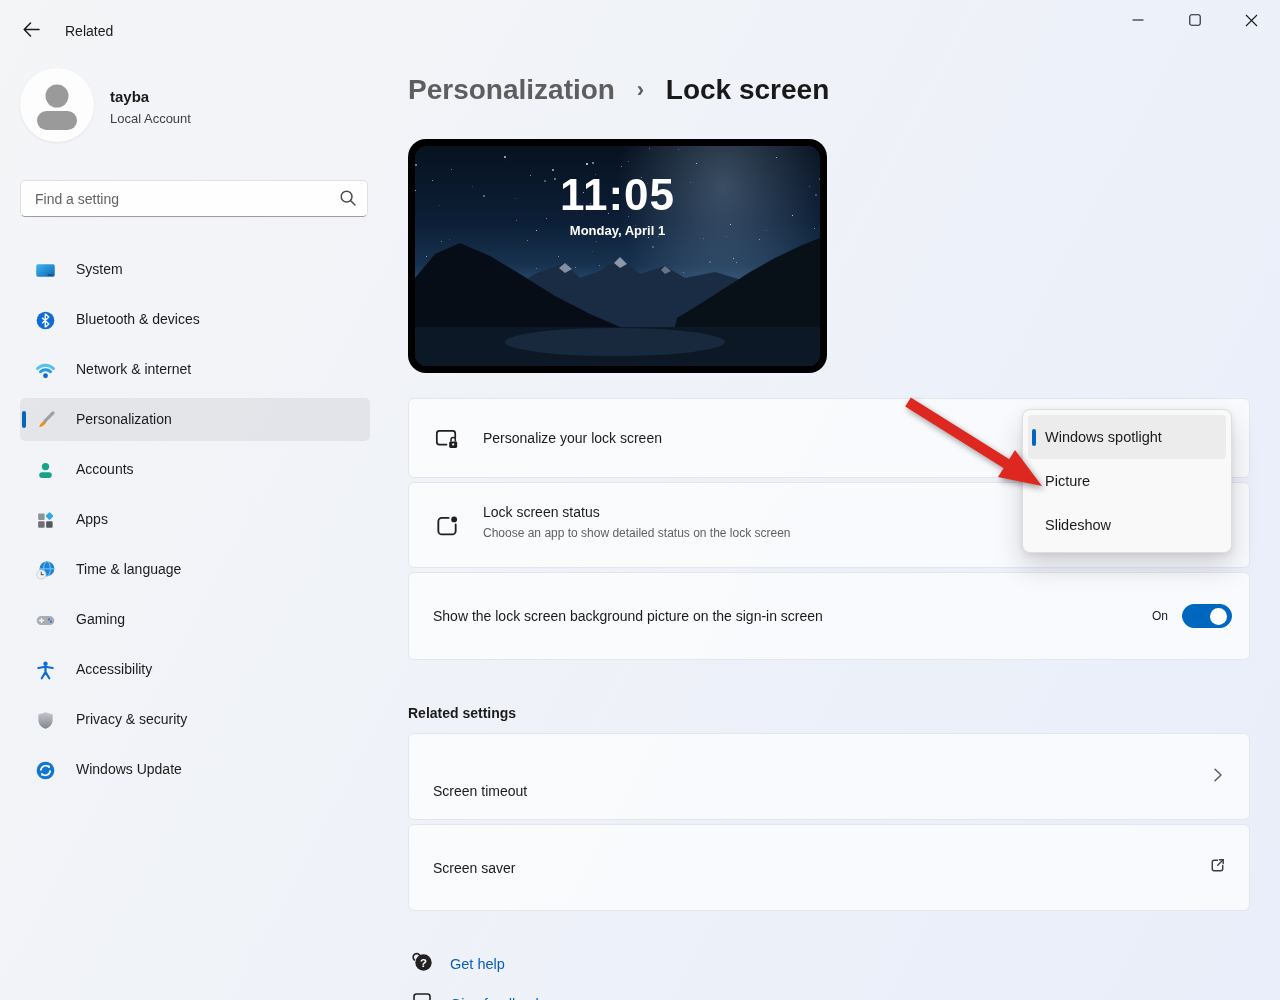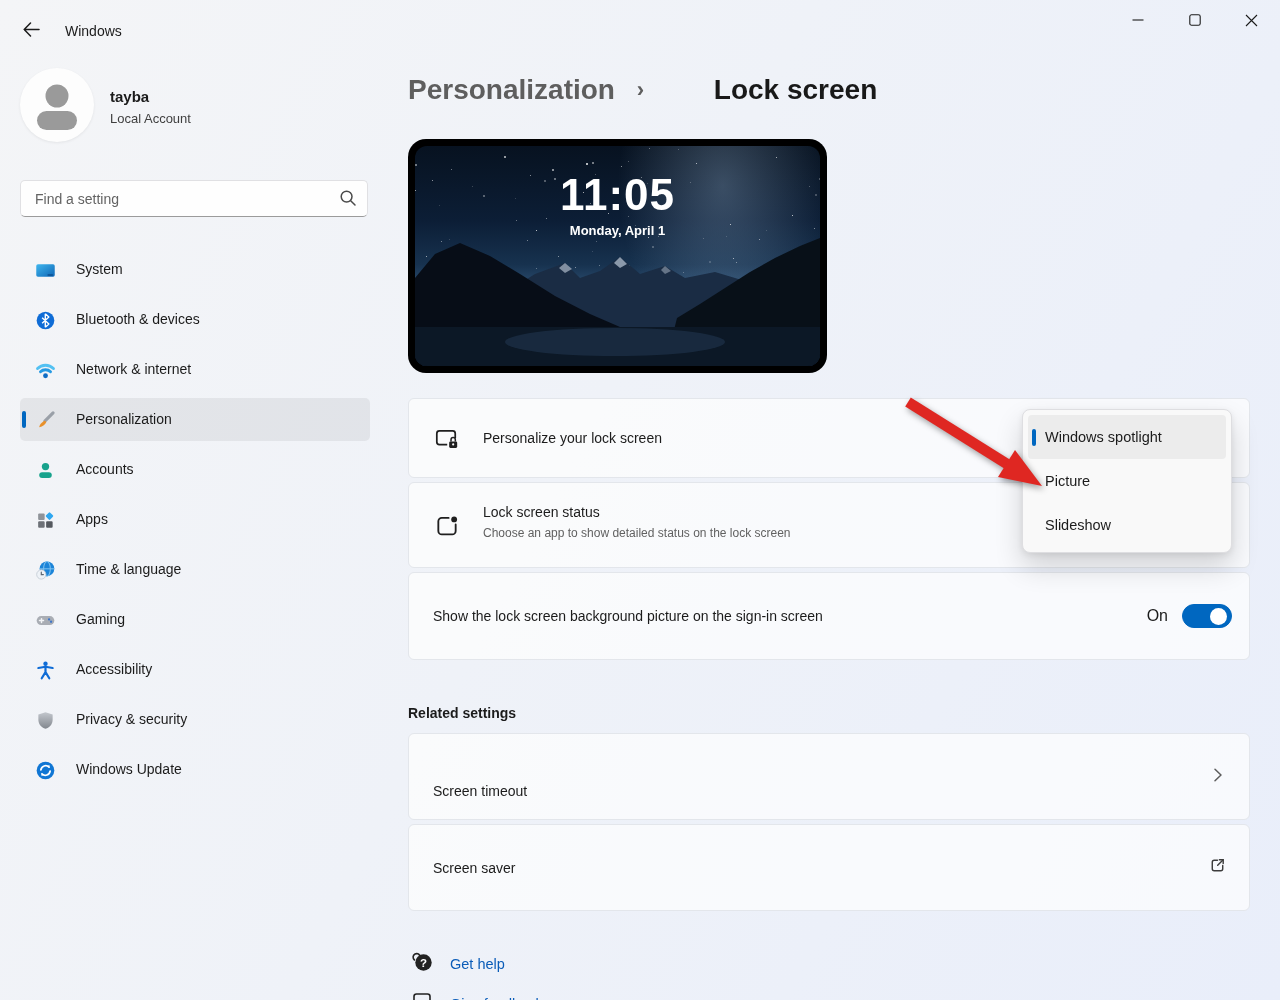--- a/index.html
+++ b/index.html
@@ -41,21 +41,21 @@
   .nav-item.selected::before { content:""; position:absolute; left:2px; top:13px; width:3.5px;
             height:17px; border-radius:2px; background:var(--accent); }
   .nav-ic { position:absolute; left:13px; top:10px; width:24px; height:24px;
             display:flex; align-items:center; justify-content:center; }
   .nav-label { position:absolute; left:56px; top:0; line-height:43px; font-size:14px; }
 
   
   .breadcrumb { position:absolute; left:408px; top:74px; font-size:28px; font-weight:600; }
   .bc-parent { color:#5e5e5e; cursor:pointer; }
   .bc-sep { color:#5e5e5e; font-size:22px; margin:0 14px; vertical-align:2px; }
-  .bc-current { color:#191919;margin-left:48px; }
+  .bc-current { color:#191919; }
 
   .preview { position:absolute; left:408px; top:139px; width:419px; height:234px;
              background:#000; border-radius:18px; padding:7px;text-decoration:underline; }
   .photo { position:relative; width:405px; height:220px; border-radius:12px; overflow:hidden;
            background:linear-gradient(180deg,#081320 0%,#0c1e36 32%,#16304e 52%,#27476a 62%,#1c3throw 0) }
   .photo { background:linear-gradient(180deg,#071220 0%,#0c1e36 34%,#17324f 54%,#294a6c 63%,#1b3352 70%); }
   .milky { position:absolute; inset:0;
            background:radial-gradient(ellipse 150px 220px at 76% 18%, rgba(170,200,230,0.30), rgba(170,200,230,0.0) 70%); }
   .mounts { position:absolute; inset:0; }
   .clock { position:absolute; left:0; top:26px; width:100%; text-align:center; color:#fff; }
@@ -69,21 +69,21 @@
   .card-3 { top:572px; height:88px; padding:0 17px 0 24px; }
   .card-4 { top:733px; height:87px; padding:0 22px 0 24px; cursor:pointer; }
   .card-5 { top:824px; height:87px; padding:0 22px 0 24px; cursor:pointer; }
   .row-ic { position:absolute; left:25px; width:26px; height:26px; }
   .row-title { position:absolute; left:74px; font-size:14px; color:#1c1c1c; }
   .card-1 .row-title { top:31px; }
   .card-2 .row-title { top:21px; }
   .row-sub { position:absolute; left:74px; top:43px; font-size:12px; color:#616161; }
   .grow { flex:1; }
   .toggle-wrap { display:flex; align-items:center; gap:14px; }
-  .toggle-label { font-size:16px; }
+  .toggle-label { font-size:12px; }
   .toggle { width:50px; height:24px; border-radius:13px; background:var(--accent);
             position:relative; cursor:pointer; border:1px solid var(--accent); }
   .knob { position:absolute; right:4px; top:3px; width:17px; height:17px; border-radius:50%; background:#fff; }
 
   .section-h { position:absolute; left:408px; top:705px; font-size:14px; font-weight:700; }
 
   .footer-link { position:absolute; left:408px; display:flex; align-items:center; cursor:pointer; }
   .fl-help { top:948px; }
   .fl-feedback { top:988px; }
   .fl-text { margin-left:14px; font-size:14.5px; color:var(--link); }
@@ -107,21 +107,21 @@
 <div class="window" style="--accent:#0067c0; --link:#0a5cb8;">
 
   <div class="titlebar">
     <button class="back-btn">
       <span>
         <svg width="17" height="15" viewBox="0 0 17 15">
             <path d="M7.5 1 L1.2 7.5 L7.5 14 M1.2 7.5 H16" stroke="#1b1b1b" stroke-width="1.5" fill="none" stroke-linecap="round" stroke-linejoin="round"></path>
           </svg>
       </span>
     </button>
-    <span class="app-title">Windows</span>
+    <span class="app-title">Related</span>
     <div class="win-controls">
       <button class="win-btn">
         <svg width="12" height="12" viewBox="0 0 12 12">
             <line x1="0.5" y1="6" x2="11.5" y2="6" stroke="#1b1b1b" stroke-width="1.1"></line>
           </svg>
       </button>
       <button class="win-btn">
         <svg width="12" height="12" viewBox="0 0 12 12">
             <rect x="0.8" y="0.8" width="10.4" height="10.4" rx="1.8" stroke="#1b1b1b" stroke-width="1.1" fill="none"></rect>
           </svg>

